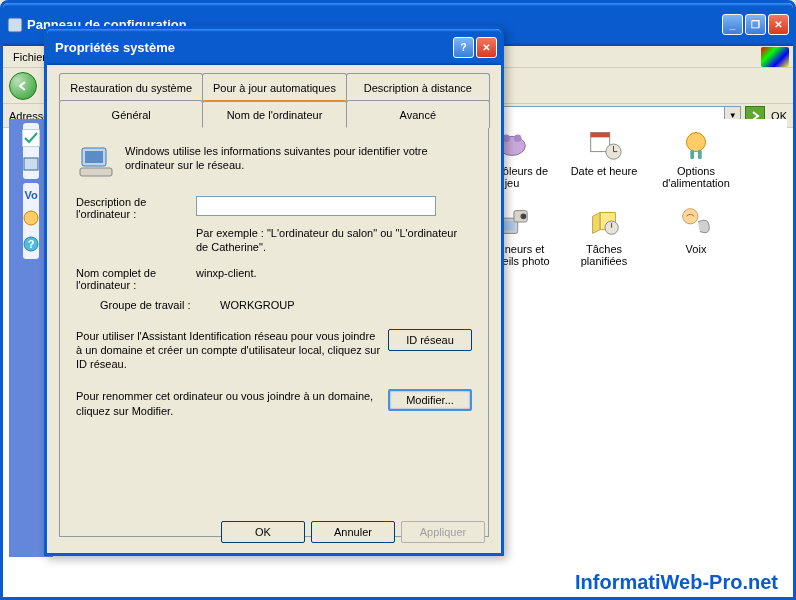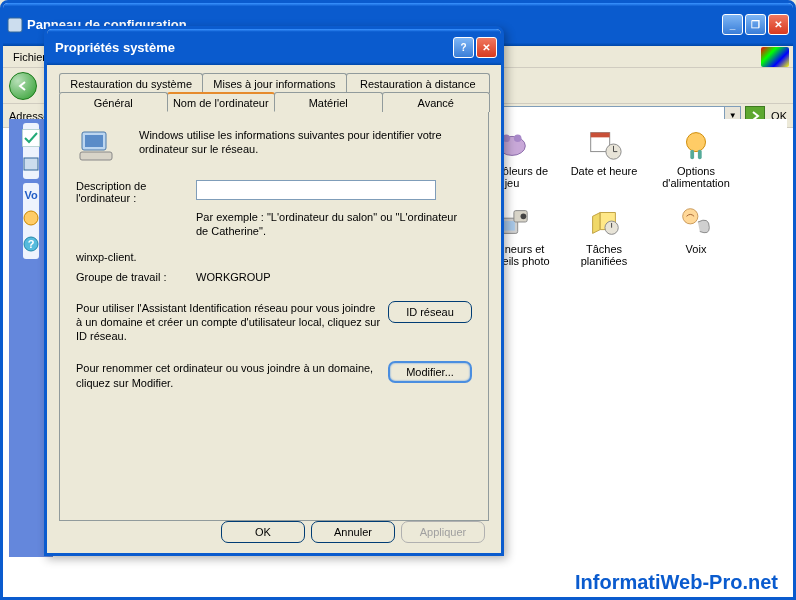--- a/index.html
+++ b/index.html
@@ -39,37 +39,37 @@
 .cp-icon .lbl { font-size: 11px; line-height: 1.1; color: #000; word-break: break-word; }
 
 
 .dialog { position: absolute; top: 26px; left: 44px; width: 460px; height: 530px; border: 3px solid #0a5bce; border-radius: 8px 8px 0 0; background: #ece9d8; z-index: 100; box-shadow: 3px 3px 10px rgba(0,0,0,.3); }
 .dlg-titlebar { height: 36px; background: linear-gradient(to bottom, #3a93ff 0%, #0a5bce 8%, #0a5bce 92%, #0047a8 100%); display: flex; align-items: center; padding: 0 4px; border-radius: 5px 5px 0 0; }
 .dlg-titlebar .title { color: #fff; font-weight: bold; font-size: 13px; flex: 1; padding-left: 4px; }
 .dlg-body { padding: 8px 12px; }
 
 .tabs-row { display: flex; }
 .tabs-row2 { display: flex; margin-top: -1px; }
-.tab { flex: 1; height: 20px; background: #ece9d8; border: 1px solid #919b9c; border-bottom: none; display: flex; align-items: center; justify-content: center; font-size: 11px; border-radius: 3px 3px 0 0; margin-right: -1px; cursor: default; }
+.tab { flex: 1; height: 28px; background: #ece9d8; border: 1px solid #919b9c; border-bottom: none; display: flex; align-items: center; justify-content: center; font-size: 11px; border-radius: 3px 3px 0 0; margin-right: -1px; cursor: default; }
 .tab.active { background: #ece9d8; border-bottom: 1px solid #ece9d8; z-index: 2; position: relative; font-weight: normal; border-top: 2px solid #e68b2c; }
 .tab-content { border: 1px solid #919b9c; background: #ece9d8; padding: 14px 16px; min-height: 410px; margin-top: -1px; }
 
-.tc-header { display: flex; gap: 23px; margin-bottom: 14px; }
+.tc-header { display: flex; gap: 9px; margin-bottom: 14px; }
 .tc-header .hicon { width: 40px; height: 40px; flex-shrink: 0; }
 .tc-header .htext { padding-top: 2px; line-height: 1.3; }
 
 .form-row { display: flex; margin-bottom: 6px; }
 .form-row .lbl { width: 120px; }
 .form-row .val { flex: 1; }
 .form-row input.txt { width: 240px; height: 20px; border: 1px solid #7f9db9; background: #fff; padding: 0 3px; }
 .hint { margin-left: 120px; margin-bottom: 12px; line-height: 1.3; }
 
 .action-row { display: flex; align-items: flex-start; gap: 6px; margin-top: 18px; }
 .action-row .txt { flex: 1; line-height: 1.3; }
-.xpbtn { min-width: 84px; height: 22px; background: #ece9d8; border: 1px solid #003c74; border-radius: 7px; padding: 0 10px; cursor: default; font-size: 11px; }
+.xpbtn { min-width: 84px; height: 22px; background: #ece9d8; border: 1px solid #003c74; border-radius: 2px; padding: 0 10px; cursor: default; font-size: 11px; }
 .xpbtn.focused { border: 2px solid #4a8ee0; box-shadow: inset 0 0 2px #4a8ee0; text-align: center; }
 .xpbtn.disabled { color: #a0a0a0; border-color: #b0b0b0; }
 
 .dlg-footer { position: absolute; bottom: 10px; right: 16px; display: flex; gap: 6px; }
 
 .watermark { position: absolute; bottom: 6px; right: 18px; font-size: 20px; font-weight: bold; color: #0a5bce; z-index: 200; }
 </style>
 </head>
 <body>
 
@@ -257,49 +257,49 @@
   <div class="dlg-titlebar">
     <span class="title">Propriétés système</span>
     <div class="win-btns">
       <div class="win-btn">?</div>
       <div class="win-btn close">✕</div>
     </div>
   </div>
   <div class="dlg-body">
     <div class="tabs-row" id="tabs-row1">
         <div class="tab">Restauration du système</div>
-        <div class="tab">Mises à jour informations</div>
-        <div class="tab">Restauration à distance</div>
+        <div class="tab">Pour à jour automatiques</div>
+        <div class="tab">Description à distance</div>
       </div>
     <div class="tabs-row2" id="tabs-row2">
         <div class="tab">Général</div>
         <div class="tab active">Nom de l'ordinateur</div>
-        <div class="tab">Matériel</div>
         <div class="tab">Avancé</div>
       </div>
     <div class="tab-content">
       <div class="tc-header">
         <svg class="hicon" viewBox="0 0 40 40">
             <rect x="6" y="6" width="24" height="18" rx="2" fill="#bcd6f0" stroke="#4a78a8"></rect>
             <rect x="9" y="9" width="18" height="12" fill="#5a8cc8"></rect>
             <rect x="4" y="26" width="32" height="8" rx="2" fill="#d8d4c8" stroke="#888"></rect>
           </svg>
         <div class="htext">Windows utilise les informations suivantes pour identifier votre ordinateur sur le réseau.</div>
       </div>
 
       <div class="form-row">
         <div class="lbl">Description de l'ordinateur :</div>
         <div class="val"><input class="txt" type="text" value="" style=""></div>
       </div>
       <div class="hint">Par exemple : "L'ordinateur du salon" ou "L'ordinateur de Catherine".</div>
 
       <div class="form-row">
+        <div class="lbl">Nom complet de l'ordinateur :</div>
         <div class="val">winxp-client.</div>
       </div>
-      <div class="form-row" style="margin-top:8px;">
+      <div class="form-row" style="margin-top:8px;margin-left:24px;">
         <div class="lbl">Groupe de travail :</div>
         <div class="val">WORKGROUP</div>
       </div>
 
       <div class="action-row">
         <div class="txt">Pour utiliser l'Assistant Identification réseau pour vous joindre à un domaine et créer un compte d'utilisateur local, cliquez sur ID réseau.</div>
         <button class="xpbtn">ID réseau</button>
       </div>
       <div class="action-row">
         <div class="txt">Pour renommer cet ordinateur ou vous joindre à un domaine, cliquez sur Modifier.</div>

